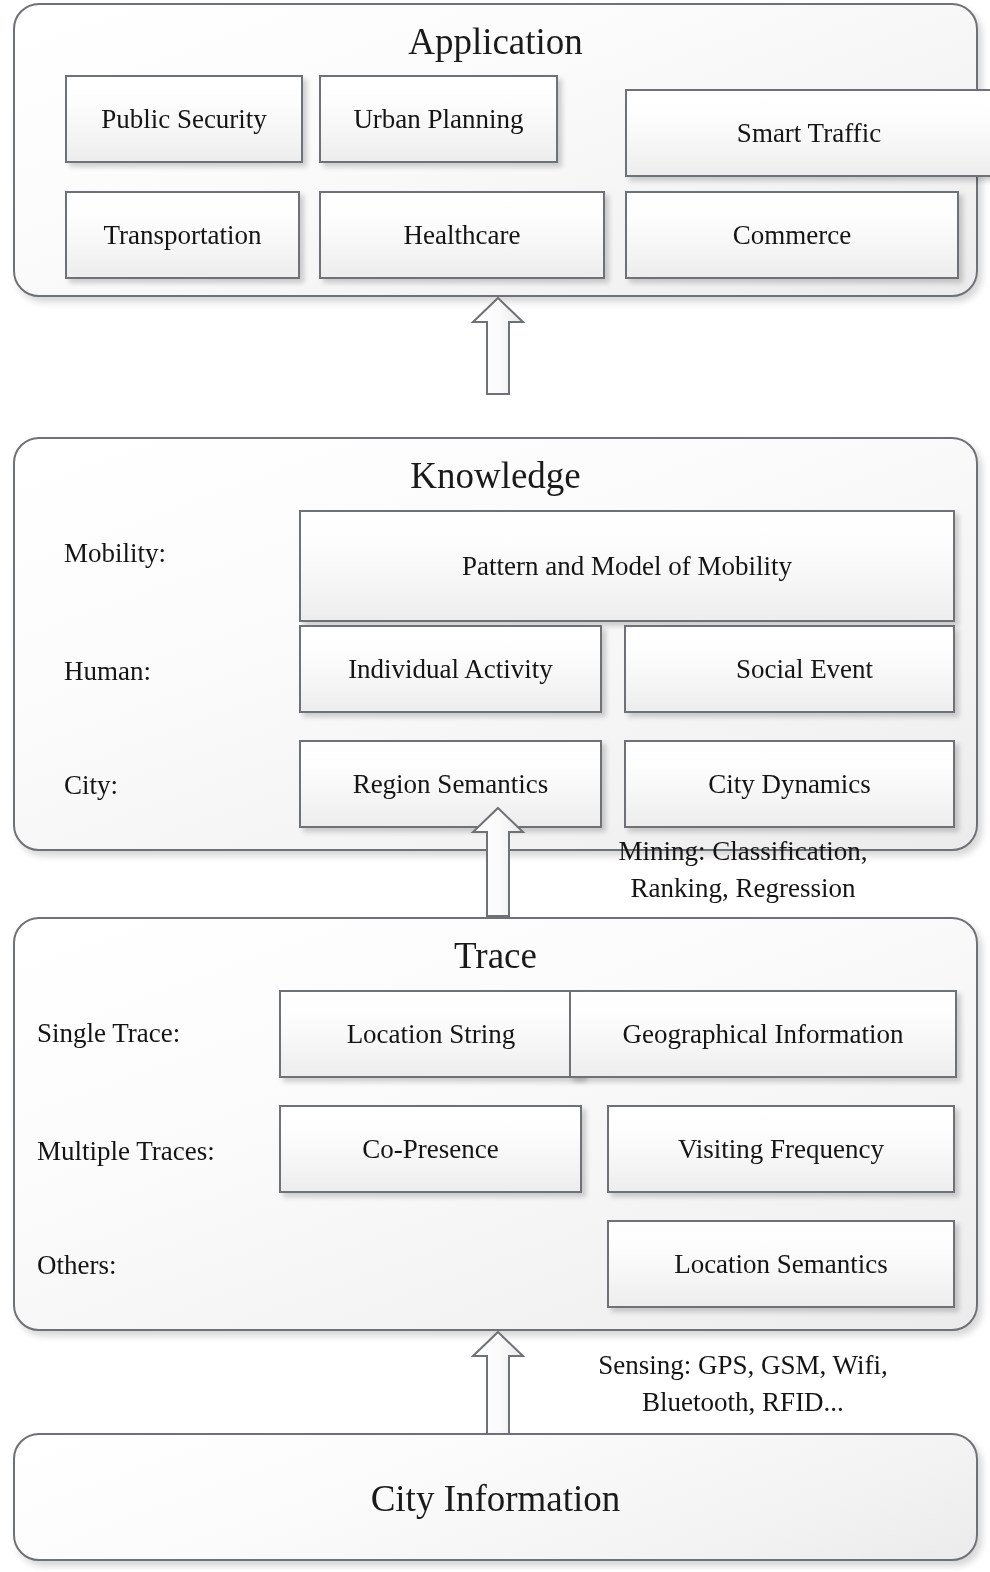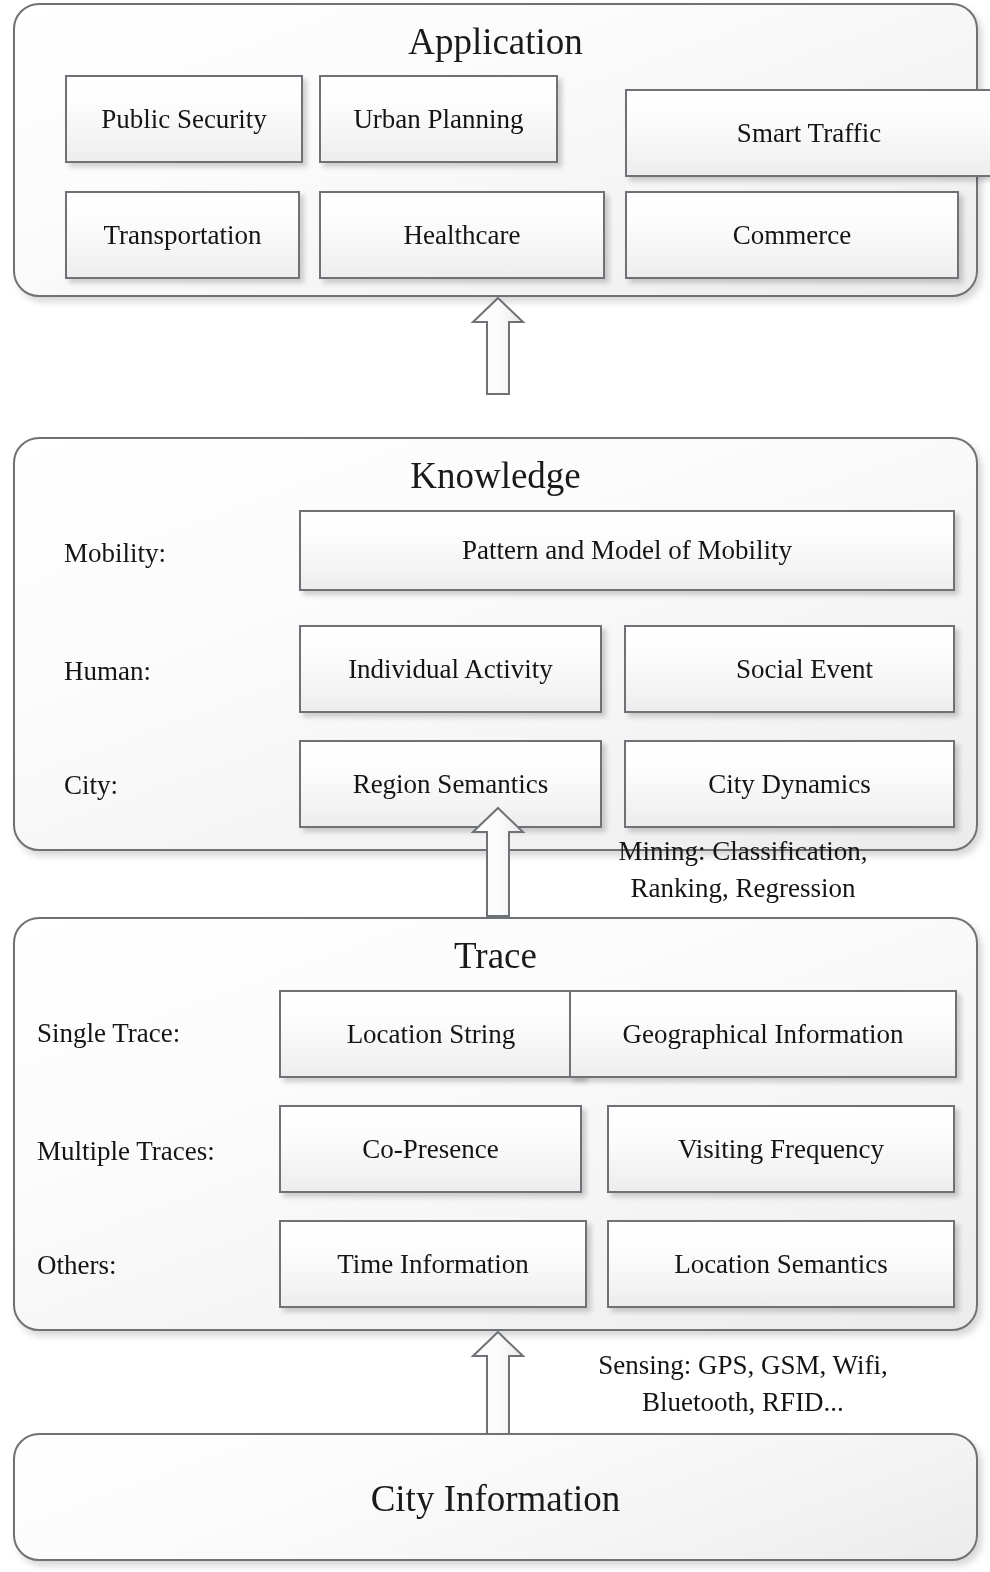--- a/index.html
+++ b/index.html
@@ -103,21 +103,21 @@
       </linearGradient>
     </defs>
     <polygon points="27,1 52,25 38,25 38,97 16,97 16,25 2,25" fill="url(#agA)" stroke="#6e7175" stroke-width="2" stroke-linejoin="miter"></polygon>
   </svg>
 </div>
 
 <div class="layer" style="left:13px; top:393px; width:965px; height:414px;margin-top:44px;">
   <div class="layer-title" style="top:18px;">Knowledge</div>
 
   <div class="row-label" style="left:49px; top:101px;">Mobility:</div>
-  <div class="node" style="left:284px; top:71px; width:656px; height:81px;">Pattern and Model of Mobility</div>
+  <div class="node" style="left:284px; top:71px; width:656px; height:112px;">Pattern and Model of Mobility</div>
 
   <div class="row-label" style="left:49px; top:219px;">Human:</div>
   <div class="node" style="left:284px; top:186px; width:303px; height:88px;">Individual Activity</div>
   <div class="node" style="left:609px; top:186px; width:331px; height:88px;padding-left:36px;">Social Event</div>
 
   <div class="row-label" style="left:49px; top:333px;">City:</div>
   <div class="node" style="left:284px; top:301px; width:303px; height:88px;">Region Semantics</div>
   <div class="node" style="left:609px; top:301px; width:331px; height:88px;">City Dynamics</div>
 </div>
 
@@ -141,21 +141,20 @@
 
   <div class="row-label" style="left:22px; top:101px;">Single Trace:</div>
   <div class="node" style="left:264px; top:71px; width:304px; height:88px;">Location String</div>
   <div class="node" style="left:554px; top:71px; width:388px; height:88px;">Geographical Information</div>
 
   <div class="row-label" style="left:22px; top:219px;">Multiple Traces:</div>
   <div class="node" style="left:264px; top:186px; width:303px; height:88px;">Co-Presence</div>
   <div class="node" style="left:592px; top:186px; width:348px; height:88px;">Visiting Frequency</div>
 
   <div class="row-label" style="left:22px; top:333px;">Others:</div>
-  <div class="node" style="left:264px; top:301px; width:308px; height:88px;">Time Information</div>
   <div class="node" style="left:592px; top:301px; width:348px; height:88px;">Location Semantics</div>
 </div>
 
 <div class="arrow" style="left:471px; top:1331px; height:110px;">
   <svg viewBox="0 0 54 110" width="54" height="110" preserveAspectRatio="none">
     <defs>
       <linearGradient id="agC" x1="0" y1="0" x2="1" y2="0">
         <stop offset="0%" stop-color="#ffffff"></stop>
         <stop offset="55%" stop-color="#fafafa"></stop>
         <stop offset="100%" stop-color="#e8e8e8"></stop>

